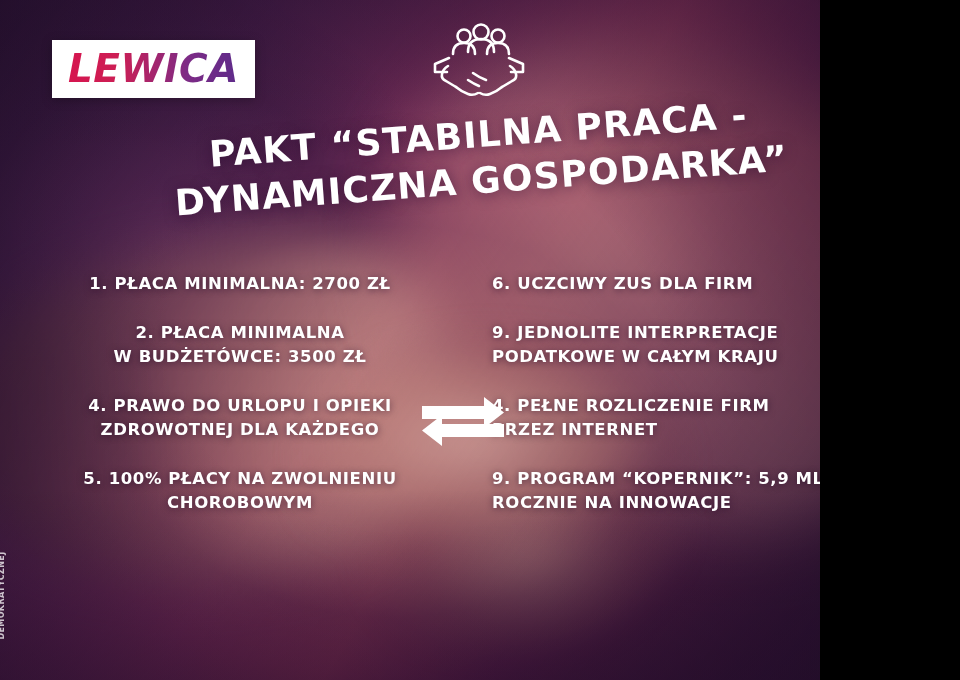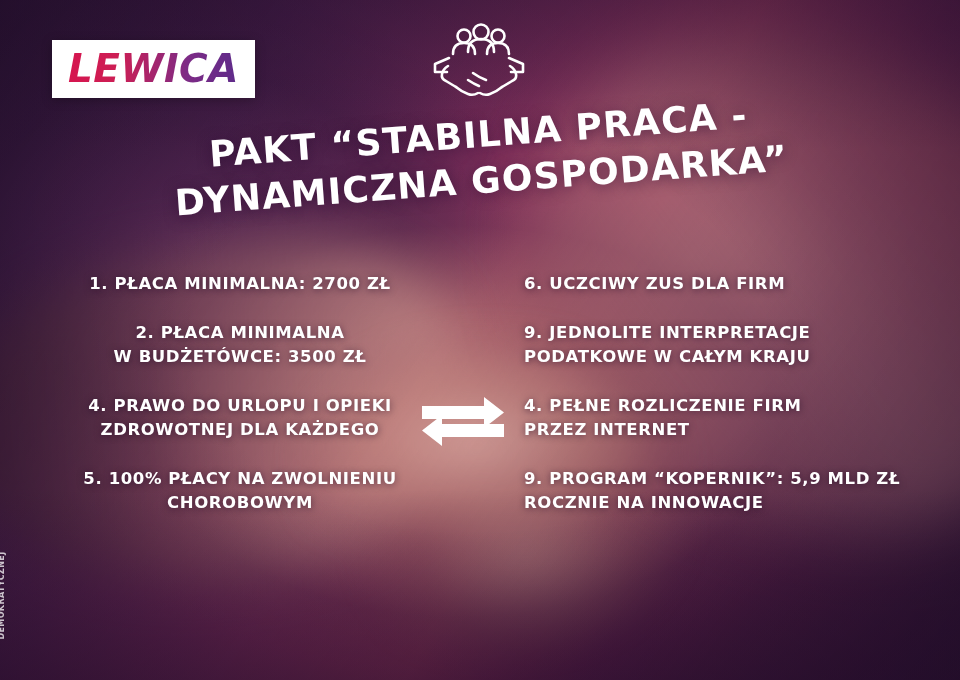--- a/index.html
+++ b/index.html
@@ -5,21 +5,21 @@
   html, body {
     margin: 0;
     padding: 0;
     background: #000;
   }
   body {
     font-family: "Liberation Sans", sans-serif;
   }
   .poster {
     position: relative;
-    width: 960px;
+    width: 820px;
     height: 680px;
     overflow: hidden;
     background: #5d3a63;
   }
 
   
   .bg-base {
     position: absolute;
     inset: 0;
     background:
@@ -120,21 +120,21 @@
   
   .cols {
     position: absolute;
     left: 0; top: 272px;
     width: 960px;
     display: flex;
   }
   .col {
     width: 480px;
     box-sizing: border-box;
-    padding: 0 44px;
+    padding: 0 12px;
   }
   .col-left { text-align: center; }
   .col-right { text-align: left; }
   .item {
     color: #ffffff;
     font-weight: bold;
     font-size: 16.5px;
     letter-spacing: 0.6px;
     line-height: 1.42;
     margin-bottom: 26px;

